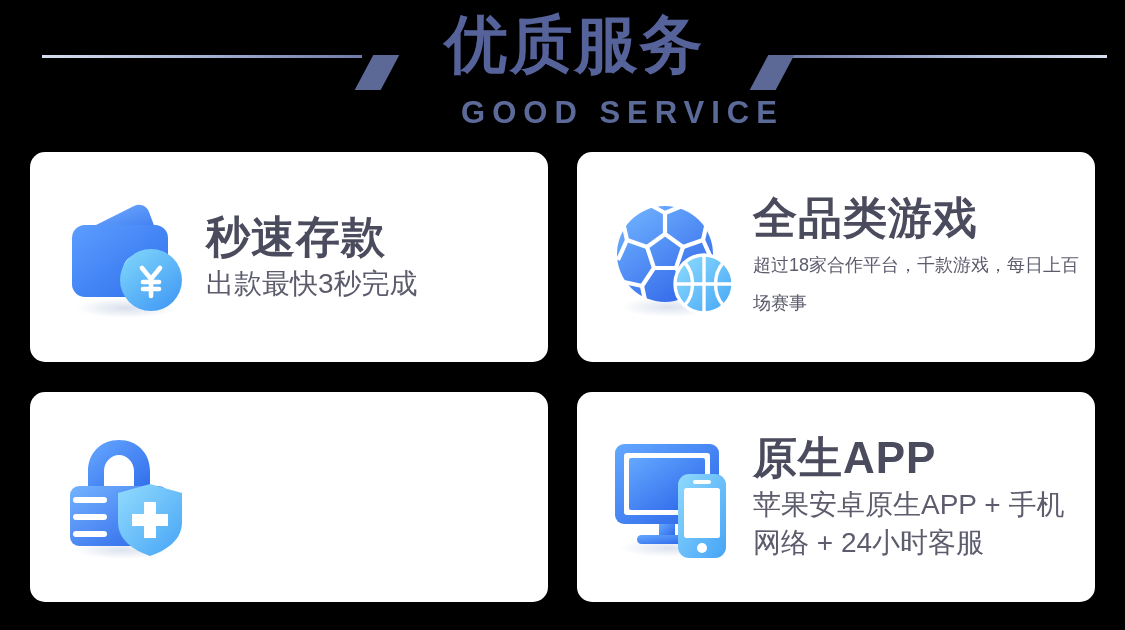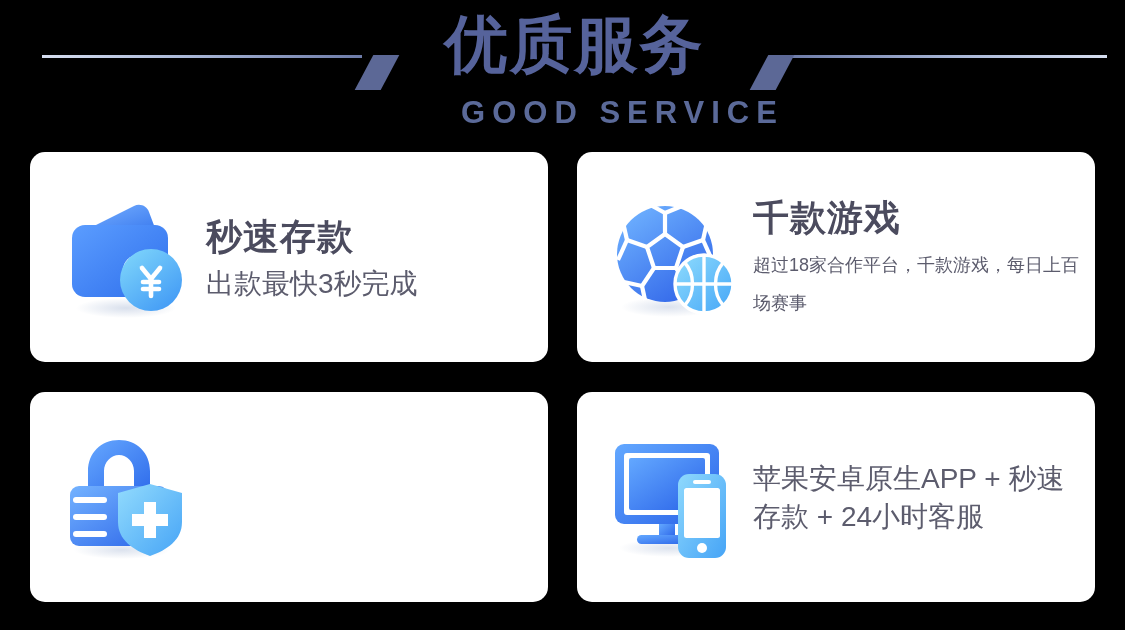--- a/index.html
+++ b/index.html
@@ -78,21 +78,21 @@
     position:relative;
     margin-right:14px;
   }
   .icon-wrap svg{display:block;width:132px;height:135px;}
   .card-text{
     flex:1 1 auto;
     min-width:0;
     padding-top:2px;
   }
   .card-title{
-    font-size:36px;line-height:48px;
+    font-size:44px;line-height:48px;
     font-weight:bold;
     color:#4b4b5e;
     letter-spacing:1px;
     white-space:nowrap;
     margin-bottom:4px;
   }
   .card-desc{
     font-size:28px;line-height:38px;
     color:#5c5c6d;
     letter-spacing:0px;
@@ -197,21 +197,21 @@
         <g fill="none" stroke="#ffffff" stroke-width="3.4">
           <circle cx="97" cy="94" r="29"></circle>
           <path d="M97 65 V123"></path>
           <path d="M68 94 H126"></path>
           <path d="M78 73 C88 84 88 104 78 115"></path>
           <path d="M116 73 C106 84 106 104 116 115"></path>
         </g>
       </svg>
     </div>
     <div class="card-text">
-      <div class="card-title">千款游戏</div>
+      <div class="card-title">全品类游戏</div>
       <div class="card-desc">超过18家合作平台，千款游戏，每日上百场赛事</div>
     </div>
   </div>
 
   <div class="card card--three">
     <div class="icon-wrap">
       <svg viewBox="0 0 132 135" xmlns="http://www.w3.org/2000/svg">
         <defs>
           <linearGradient id="lk" x1="0" y1="0" x2="1" y2="1">
             <stop offset="0" stop-color="#66a8ff"></stop>
@@ -269,17 +269,18 @@
         <rect x="22" y="28" width="76" height="52" rx="2" fill="url(#mn)"></rect>
         <rect x="52" y="94" width="16" height="14" fill="url(#mn)"></rect>
         <rect x="30" y="105" width="60" height="9" rx="4.5" fill="url(#mn)"></rect>
         <rect x="71" y="44" width="48" height="84" rx="11" fill="url(#ph)"></rect>
         <rect x="77" y="58" width="36" height="50" rx="2.5" fill="#ffffff"></rect>
         <rect x="86" y="50" width="18" height="4" rx="2" fill="#ffffff"></rect>
         <circle cx="95" cy="118" r="5" fill="#ffffff"></circle>
       </svg>
     </div>
     <div class="card-text">
-      <div class="card-desc">苹果安卓原生APP + 秒速存款 + 24小时客服</div>
+      <div class="card-title">原生APP</div>
+      <div class="card-desc">苹果安卓原生APP + 手机网络 + 24小时客服</div>
     </div>
   </div>
 
 </div>
 
 </body></html>

